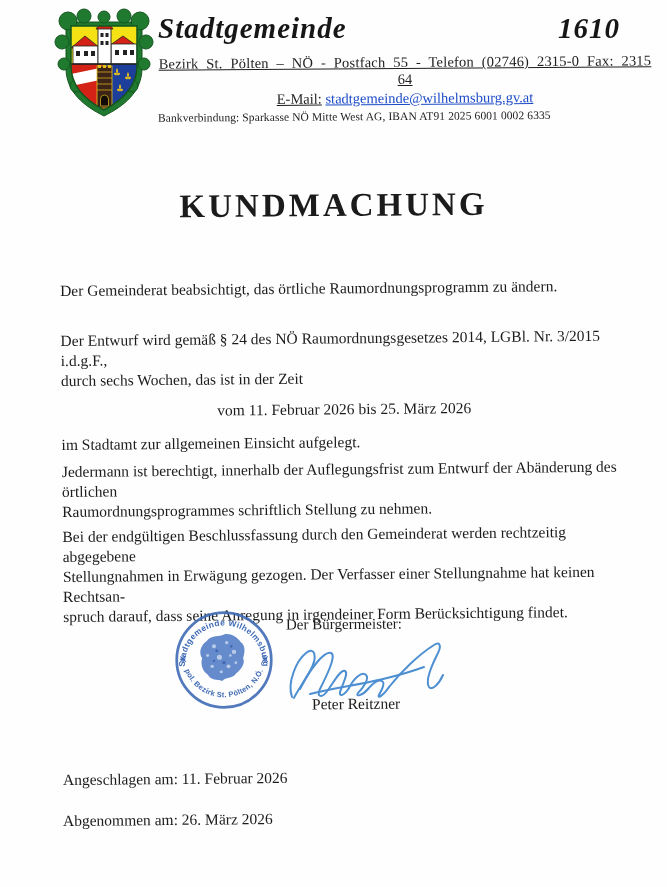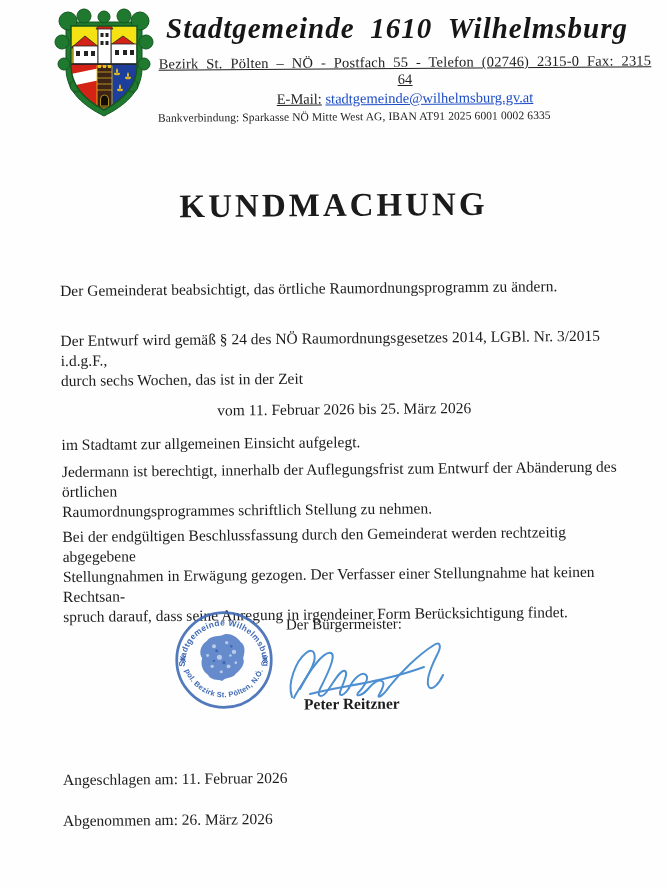--- a/index.html
+++ b/index.html
@@ -11,21 +11,21 @@
     background: #fefefe;
     overflow: hidden;
     font-family: "Liberation Serif", "DejaVu Serif", serif;
     color: #1c1c1c;
   }
   
   .coat-of-arms { position: absolute; left: 54px; top: 8px; width: 100px; height: 112px; }
   .header-text { position: absolute; left: 158px; top: 12px; width: 494px; }
   .org-line {
     display: flex; justify-content: space-between; align-items: baseline;
-    width: 462px; margin-left: 8px;
+    width: 462px; margin-left: 0;
     font-size: 29px; font-weight: bold; font-style: italic;
     letter-spacing: 1px; color: #161616;
   }
   .address-line {
     margin-top: 9px; text-align: center;
     font-size: 14.5px; word-spacing: 4px; letter-spacing: 0.2px;
     text-decoration: underline; color: #1e1e1e;
     transform: rotate(-0.4deg);
   }
   .email-line { margin-top: 2px; text-align: center; font-size: 14.5px; transform: rotate(-0.4deg); }
@@ -52,22 +52,22 @@
   .p3 { margin-bottom: 7px; }
   .p4 { margin-bottom: 5px; }
   
   .stamp { position: absolute; left: 174px; top: 610px; width: 100px; height: 100px; }
   .bgm-label {
     position: absolute; left: 286px; top: 616px;
     font-size: 15px; color: #1c1c1c; transform: rotate(-0.5deg);
   }
   .signature { position: absolute; left: 282px; top: 637px; width: 188px; height: 70px; }
   .bgm-name {
-    position: absolute; left: 304px; top: 695px;
-    font-size: 15.5px; color: #1c1c1c; transform: rotate(-0.5deg); font-weight: bold;
+    position: absolute; left: 312px; top: 695px;
+    font-size: 15.5px; color: #1c1c1c; transform: rotate(-0.5deg);
   }
   
   .footer-posted {
     position: absolute; left: 63px; top: 770px;
     font-size: 15.5px; transform: rotate(-0.55deg);
   }
   .footer-removed {
     position: absolute; left: 63px; top: 811px;
     font-size: 15.5px; transform: rotate(-0.55deg);
   }
@@ -144,21 +144,20 @@
         <rect x="54" y="57" width="3" height="3" fill="#e8c11c"></rect>
       </g>
     </g>
     <path d="M17,18 H83 V58 C83,80 67,93 50,102 C33,93 17,80 17,58 Z" fill="none" stroke="#14551f" stroke-width="1.5"></path>
   </svg>
 
   <div class="header-text">
     <div class="org-line">
       <span>Stadtgemeinde</span>
       <span>1610</span>
-      <span>Wilhelmsburg</span>
     </div>
     <div class="address-line">Bezirk St. Pölten – NÖ - Postfach 55 - Telefon (02746) 2315-0 Fax: 2315 64</div>
     <div class="email-line">
       <span class="email-label">E-Mail:</span>
       <span> </span>
       <span class="email-link">stadtgemeinde@wilhelmsburg.gv.at</span>
     </div>
     <div class="bank-line">Bankverbindung: Sparkasse NÖ Mitte West AG, IBAN AT91 2025 6001 0002 6335</div>
   </div>
 

